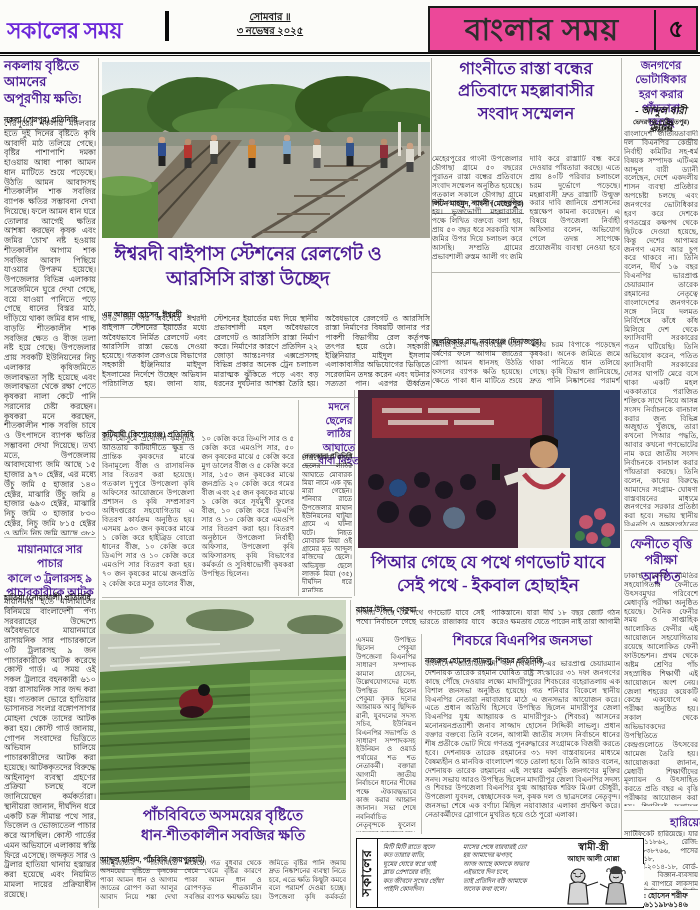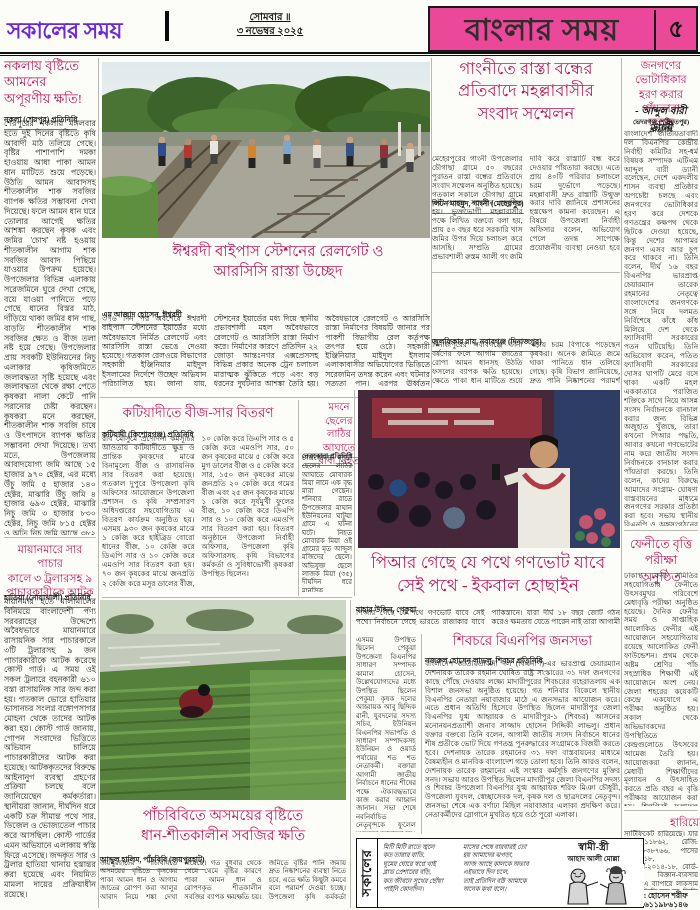--- a/index.html
+++ b/index.html
@@ -1,18 +1,18 @@
 <!DOCTYPE html>
 <html><head>
 <meta charset="utf-8">
 <style>
   html,body{margin:0;padding:0;background:#888;}
   .page{position:relative;width:700px;height:910px;background:#fcfcf9;font-family:"Liberation Serif",serif;color:#141414;overflow:hidden;margin:0 auto;}
   .abs{position:absolute;}
-  .headline{font-weight:normal;white-space:pre-line;color:#be185d;}
+  .headline{font-weight:bold;white-space:pre-line;color:#4c1d95;}
   .center{text-align:center;}
   .byline{font-weight:bold;font-size:7.5px;line-height:1.2;border-bottom:0.5px solid #777;display:inline-block;padding-bottom:5px;}
   .body-text{font-size:8px;line-height:1.22;text-align:justify;overflow:hidden;color:#1c1c1c;}
   .cols2{column-count:2;column-gap:7px;}
   .cols3{column-count:3;column-gap:7px;}
   .vrule{width:1px;background:#b9b9b2;}
   .hrule{height:1px;background:#b9b9b2;}
   .logo-text{font-weight:900;font-size:22px;letter-spacing:-0.5px;color:#6d28d9;}
   .masthead-box{display:flex;border:2px solid #1a1a1a;background:#ec4899;align-items:flex-end;}
   .masthead-text{flex:1;font-weight:900;font-size:30px;line-height:40px;text-align:center;color:#2e2e2e;letter-spacing:1px;}
@@ -153,26 +153,25 @@
             <circle cx="0" cy="0" r="3.2" fill="#caa183"></circle>
             <rect x="-4" y="3" width="8" height="13" fill="#dcd9ce"></rect>
             <rect x="-3.5" y="16" width="7" height="10" fill="#444"></rect>
           </g>
       </g>
       <rect x="296" y="60" width="3" height="34" fill="#e8e4da"></rect>
         <rect x="316" y="62" width="3" height="32" fill="#d8d4c8"></rect>
     </svg>
   </div>
 
-  <div class="abs headline center" style="left:114px;top:242px;width:328px;font-size:15px;line-height:1.3;">ঈশ্বরদী বাইপাস স্টেশনের রেলগেট ও
+  <div class="abs headline center" style="left:84px;top:242px;width:328px;font-size:19px;line-height:1.3;">ঈশ্বরদী বাইপাস স্টেশনের রেলগেট ও
 আরসিসি রাস্তা উচ্ছেদ</div>
   <div class="abs" style="left:102px;top:303px;"><span class="byline">এম আজাদ হোসেন, ঈশ্বরদী</span></div>
   <div class="abs body-text cols3" style="left:102px;top:314px;width:328px;height:80px;font-size:7.6px;">৩৭৬ দিন পর অবশেষে ঈশ্বরদী বাইপাস স্টেশনের ইয়ার্ডের মধ্যে অবৈধভাবে নির্মিত রেলগেট এবং আরসিসি রাস্তা ভেঙে দেওয়া হয়েছে। গতকাল রেলওয়ে বিভাগের সহকারী ইঞ্জিনিয়ার মাইদুল ইসলামের নির্দেশে উচ্ছেদ অভিযান পরিচালিত হয়। জানা যায়, স্টেশনের ইয়ার্ডের মধ্য দিয়ে স্থানীয় প্রভাবশালী মহল অবৈধভাবে রেলগেট ও আরসিসি রাস্তা নির্মাণ করে। নির্মাণের কারণে প্রতিদিন ২২ জোড়া আন্তঃনগর এক্সপ্রেসসহ বিভিন্ন প্রকার অনেক ট্রেন চলাচল মারাত্মক ঝুঁকিতে পড়ে এবং বড় ধরনের দুর্ঘটনার আশঙ্কা তৈরি হয়। অবৈধভাবে রেলগেট ও আরসিসি রাস্তা নির্মাণের বিষয়টি জানার পর পাকশী বিভাগীয় রেল কর্তৃপক্ষ তৎপর হয়ে ওঠে। সহকারী ইঞ্জিনিয়ার মাইদুল ইসলাম এলাকাবাসীর অভিযোগের ভিত্তিতে সরেজমিন তদন্ত করেন এবং ঘটনার সত্যতা পান। এরপর ঊর্ধ্বতন কর্তৃপক্ষের অনুমোদন নিয়ে গতকাল সকালে উচ্ছেদ অভিযান শুরু হয়। পরে অবশ্য স্থানীয় কিছু লোকজন বাধা দেওয়ার চেষ্টা করলেও আইনশৃঙ্খলা বাহিনীর উপস্থিতিতে অভিযান সম্পন্ন হয়। রেল কর্তৃপক্ষ জানায়, রেলওয়ের জমি রক্ষায় এ ধরনের অভিযান অব্যাহত থাকবে।</div>
 
-  <div class="abs headline center" style="left:102px;top:402px;width:192px;font-size:13.5px;">কটিয়াদীতে বীজ-সার বিতরণ</div>
   <div class="abs" style="left:102px;top:423px;"><span class="byline">কটিয়াদী (কিশোরগঞ্জ) প্রতিনিধি</span></div>
   <div class="abs body-text cols2" style="left:102px;top:434px;width:192px;height:158px;font-size:7.4px;">রবি মৌসুমে প্রণোদনা কর্মসূচির আওতায় কটিয়াদীতে ক্ষুদ্র ও প্রান্তিক কৃষকদের মাঝে বিনামূল্যে বীজ ও রাসায়নিক সার বিতরণ করা হয়েছে। গতকাল দুপুরে উপজেলা কৃষি অফিসের আয়োজনে উপজেলা প্রশাসন ও কৃষি সম্প্রসারণ অধিদপ্তরের সহযোগিতায় এ বিতরণ কার্যক্রম অনুষ্ঠিত হয়। এসময় ৯৩০ জন কৃষকের মাঝে ১ কেজি করে হাইব্রিড বোরো ধানের বীজ, ১০ কেজি করে ডিএপি সার ও ১০ কেজি করে এমওপি সার বিতরণ করা হয়। ৭০ জন কৃষকের মাঝে জনপ্রতি ২ কেজি করে মসুর ডালের বীজ, ১০ কেজি করে ডিএপি সার ও ৫ কেজি করে এমওপি সার, ৫০ জন কৃষকের মাঝে ৫ কেজি করে মুগ ডালের বীজ ও ৫ কেজি করে সার, ১৫০ জন কৃষকের মাঝে জনপ্রতি ২০ কেজি করে গমের বীজ এবং ২৫ জন কৃষকের মাঝে ১ কেজি করে সূর্যমুখী ফুলের বীজ, ১০ কেজি করে ডিএপি সার ও ১০ কেজি করে এমওপি সার বিতরণ করা হয়। বিতরণ অনুষ্ঠানে উপজেলা নির্বাহী অফিসার, উপজেলা কৃষি অফিসারসহ কৃষি বিভাগের কর্মকর্তা ও সুবিধাভোগী কৃষকরা উপস্থিত ছিলেন।</div>
 
   <div class="abs headline center" style="left:302px;top:400px;width:50px;font-size:10px;line-height:1.35;margin-left:12px;">মদনে ছেলের
 লাঠির আঘাতে
 বাবা নিহত</div>
   <div class="abs" style="left:302px;top:444px;"><span class="byline" style="font-size:6.5px;">নেত্রকোনা প্রতিনিধি</span></div>
   <div class="abs body-text" style="left:302px;top:454px;width:50px;height:138px;font-size:6.8px;">নেত্রকোনার মদনে ছেলের লাঠির আঘাতে মোবারক মিয়া নামে এক বৃদ্ধ মারা গেছেন। শনিবার রাতে উপজেলার মাঘান ইউনিয়নের ঘাটুয়া গ্রামে এ ঘটনা ঘটে। নিহত মোবারক মিয়া ওই গ্রামের মৃত আব্দুল মজিদের ছেলে। অভিযুক্ত ছেলে লাজক মিয়া (৩৫) দীর্ঘদিন ধরে মানসিক ভারসাম্যহীন অবস্থায় বিভিন্ন স্থানে ঘোরাফেরা করেন। শনিবার রাতে খাবার নিয়ে কথা কাটাকাটির এক পর্যায়ে ছেলের লাঠির আঘাতে ঘটনাস্থলেই মোবারক মিয়া মারা যান। এ বিষয়ে আইনগত পদক্ষেপ নেওয়া হচ্ছে বলে জানান ওসি।</div>
 
   <div class="abs headline center" style="left:432px;top:58px;width:188px;font-size:16.5px;line-height:1.35;">গাংনীতে রাস্তা বন্ধের

